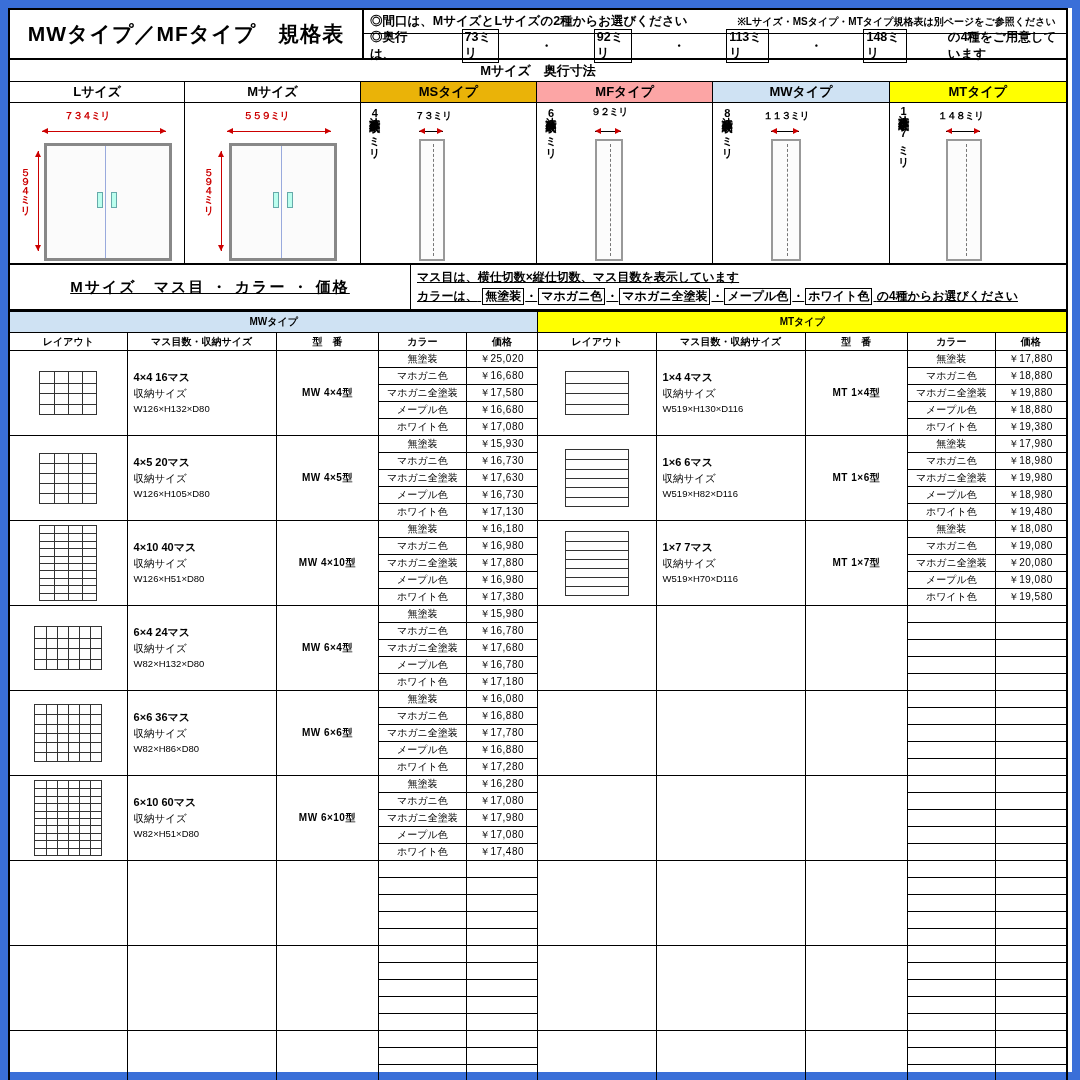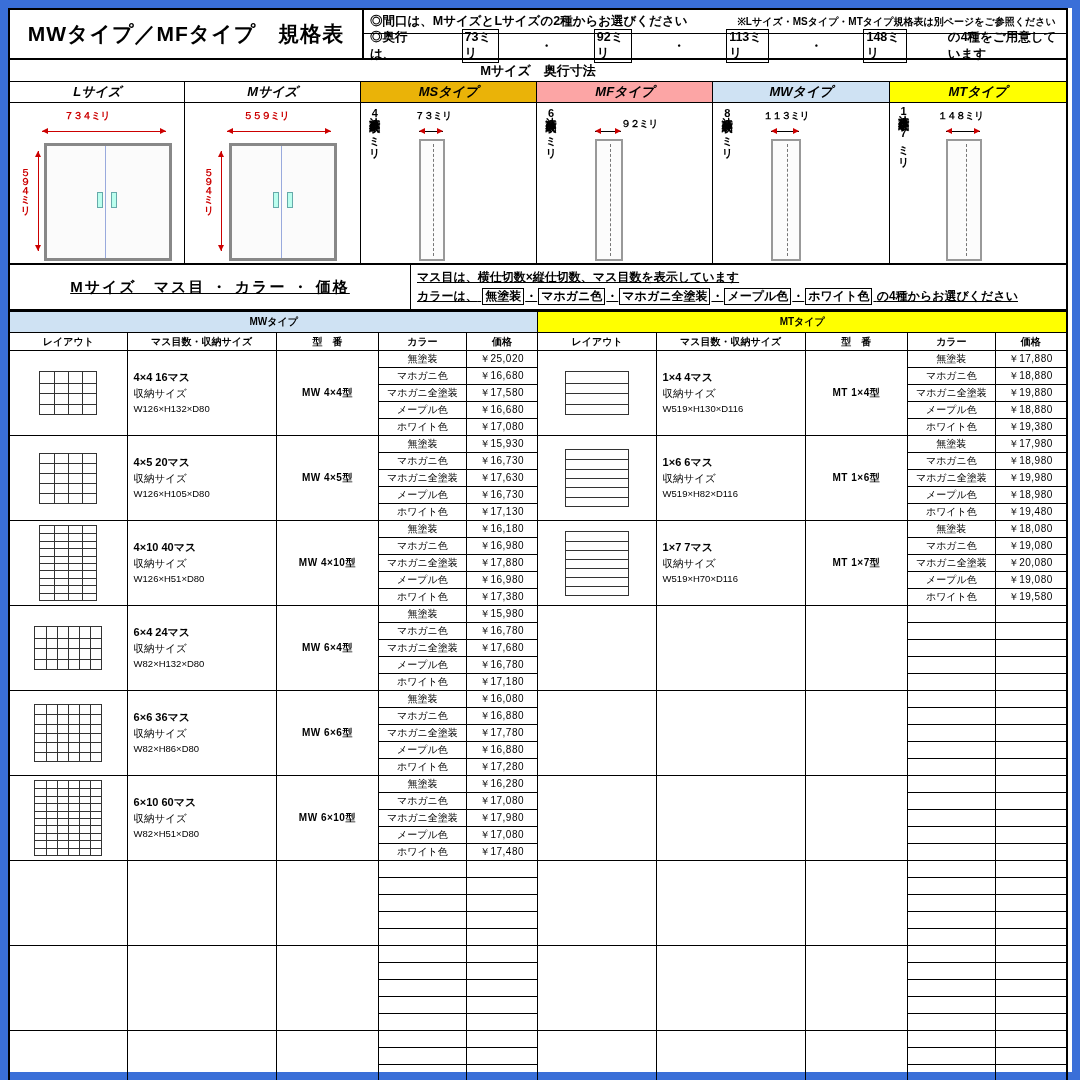--- a/index.html
+++ b/index.html
@@ -37,21 +37,21 @@
   .dimsec{width:1060px;border:2px solid #000;border-top:none;box-sizing:border-box;}
   .dimhead{display:flex;height:22px;}
   .dimhead > div{display:flex;align-items:center;justify-content:center;font-weight:bold;font-size:13px;border-right:1px solid #000;box-sizing:border-box;border-bottom:1px solid #000;}
   .dimhead > div:last-child{border-right:none;}
   .w-maguchi{width:352px;}
   .w-okuyuki{flex:1;}
 
   .dimcols{display:flex;height:auto;}
   .dcol{border-right:1px solid #000;box-sizing:border-box;}
   .dcol:last-child{border-right:none;}
-  .dcol-h{height:20px;display:flex;align-items:center;justify-content:center;font-weight:bold;font-size:13px;border-bottom:1px solid #000;font-style:italic;}
+  .dcol-h{height:20px;display:flex;align-items:center;justify-content:center;font-weight:bold;font-size:13px;border-bottom:1px solid #000;}
   .dcol-b{height:160px;position:relative;}
   .c-l{width:176px;}
   .c-m{width:176px;}
   .c-ms{width:177px;background:#eab308;}
   .c-mf{width:177px;background:#fca5a5;}
   .c-mw{width:177px;background:#cfe2f3;}
   .c-mt{width:177px;background:#ffff00;}
   .dcol-b.plain{background:#fff;}
 
   
@@ -178,21 +178,21 @@
             </div>
           </div>
         </div>
       </div>
 
       <div class="dcol c-mf">
         <div class="dcol-h">MFタイプ</div>
         <div class="dcol-b plain">
           <div class="win-wrap">
             <div class="vtext-b" style="position:absolute;left:6px;top:10px;">収納奥行寸法60ミリ</div>
-            <div class="arrowlab" style="left:54px;top:14px;color:#000;margin-left:30px;">９２ミリ</div>
+            <div class="arrowlab" style="left:54px;top:2px;color:#000;">９２ミリ</div>
             <div class="arrow-h" style="left:58px;top:28px;width:26px;background:#000;"></div>
             <div class="panel" style="left:58px;top:36px;width:24px;height:118px;">
               <div class="dash" style="left:13px;"></div>
             </div>
           </div>
         </div>
       </div>
 
       <div class="dcol c-mw">
         <div class="dcol-h">MWタイプ</div>

